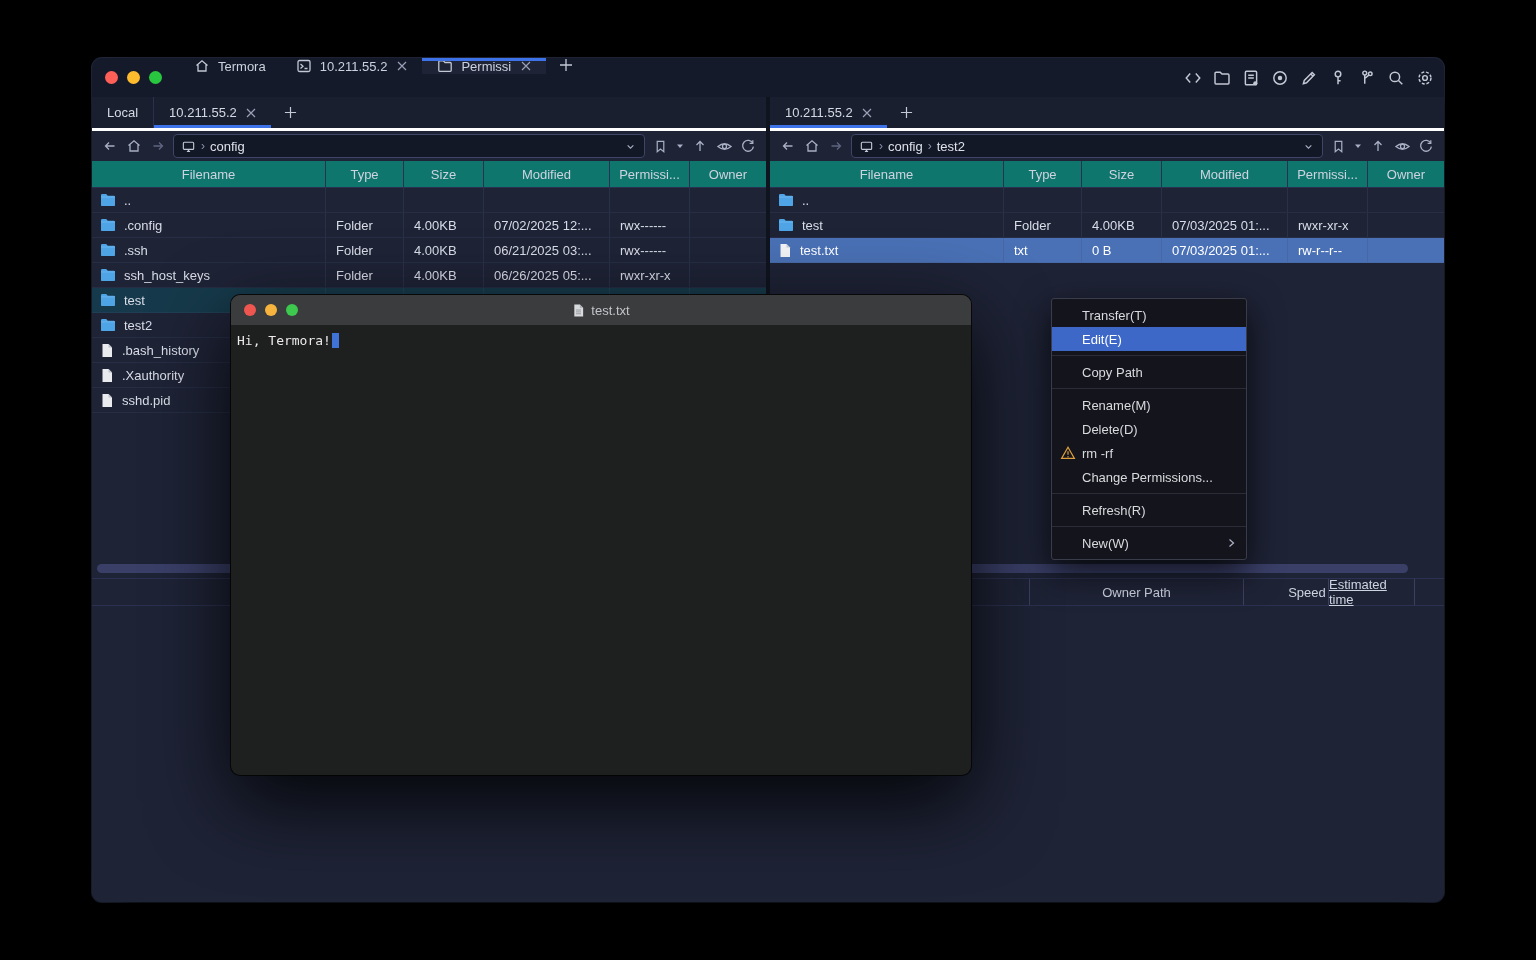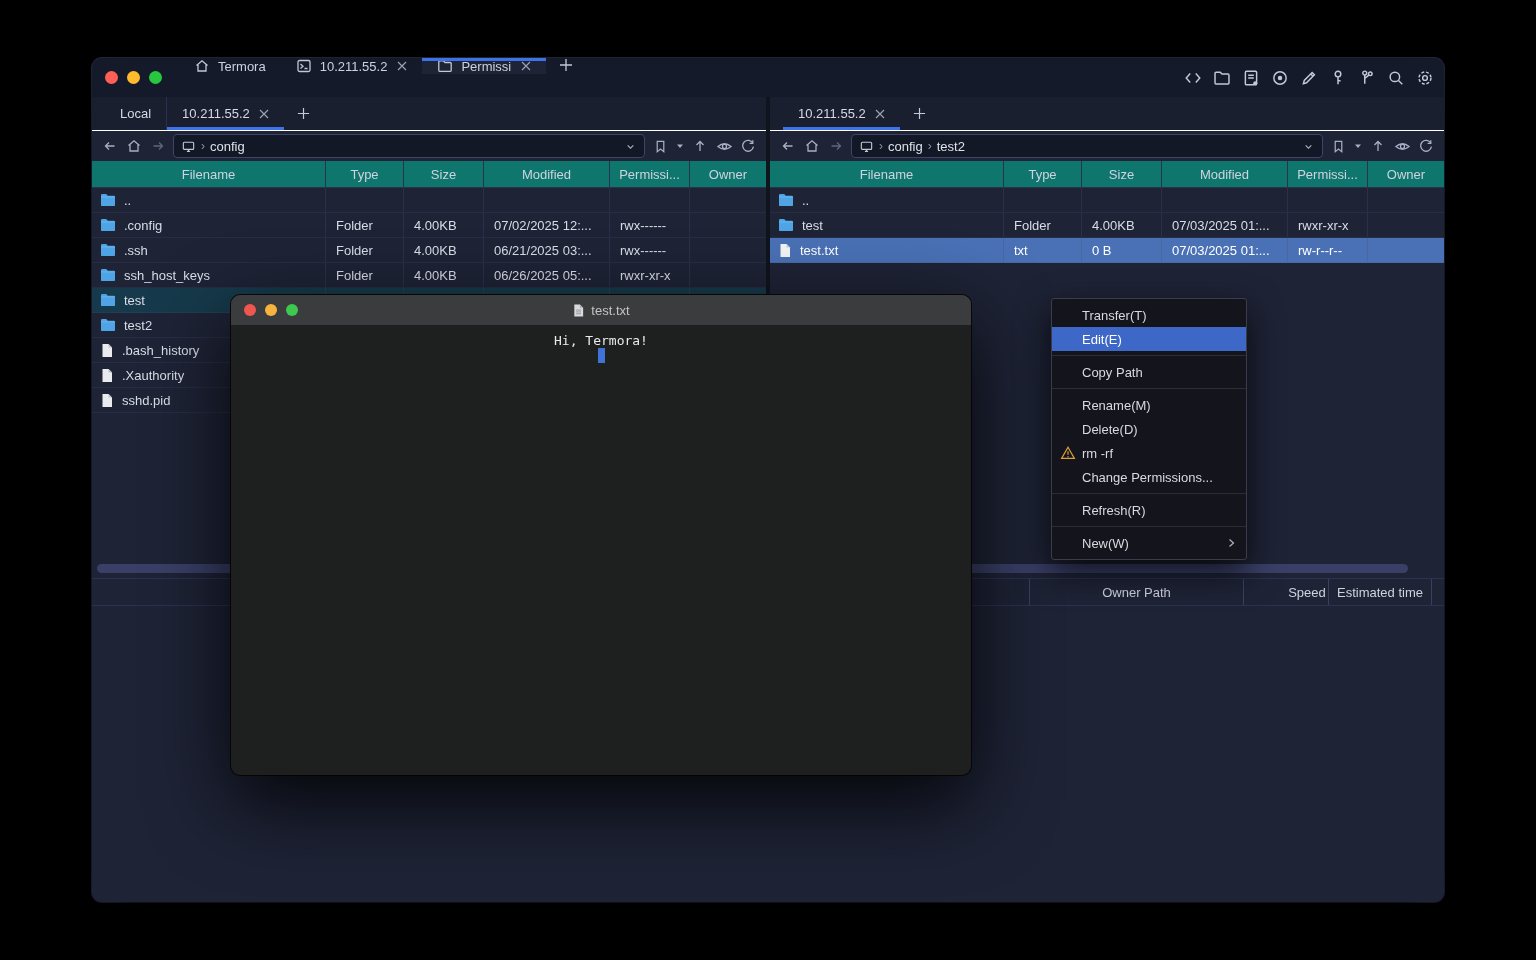--- a/index.html
+++ b/index.html
@@ -25,21 +25,21 @@
   .plusbtn { display:flex; align-items:center; padding:0 13px; color:#c4c9d6; }
   .tb-icons { position:absolute; right:10px; top:0; height:39px; display:flex; align-items:center; gap:10px; }
   .tbi { width:19px; height:19px; display:flex; align-items:center; justify-content:center; color:#c3c8d4; }
 
   
   .content { position:absolute; top:39px; left:0; right:0; bottom:0; display:flex; flex-direction:column; }
   .panes { height:465px; display:flex; }
   .pane { width:674px; display:flex; flex-direction:column; background:#1e2336; }
   .pane-divider { width:4px; background:#10141f; }
 
-  .pane-tabs { height:34px; background:#1a1f30; border-bottom:1px solid #ffffff; display:flex; align-items:stretch;padding-left:13px; }
+  .pane-tabs { height:34px; background:#1a1f30; border-bottom:3px solid #ffffff; display:flex; align-items:stretch; }
   .subtab { position:relative; display:flex; align-items:center; gap:9px; padding:0 15px; color:#d5d9e4; }
   .subtab.bordered { border-right:1px solid #2a3050; }
   .subtab.active::after { content:''; position:absolute; left:0; right:0; bottom:0; height:3px; background:#3d72e8; }
   .subtab .close { color:#9aa0b5; }
 
   .pane-nav { height:30px; display:flex; align-items:center; gap:6px; padding:0 9px; }
   .navi { width:18px; height:18px; display:flex; align-items:center; justify-content:center; color:#a9afc4; flex:none; }
   .navi.dim { color:#5f6580; }
   .pathfield { flex:1; height:24px; border:1px solid #3e4566; background:#131827; border-radius:4px;
     display:flex; align-items:center; gap:5px; padding:0 7px; color:#dde1ea; min-width:0; }
@@ -64,33 +64,33 @@
   
   .hscroll { height:13px; position:relative; }
   .hscroll .thumb { position:absolute; left:5px; top:2px; width:1311px; height:9px; border-radius:5px; background:#3a3f68; }
   .t-gap { height:3px; }
   .t-header { height:28px; display:flex; align-items:stretch; background:#1e2336;
     border-top:1px solid #2b3150; border-bottom:1px solid #2b3150; color:#ced3e0; }
   .t-header > div { display:flex; align-items:center; justify-content:center; }
   .th-spacer { width:937px; }
   .th-target { width:214px; border-left:1px solid #3a4060; }
   .th-speed { width:85px; border-left:1px solid #3a4060;padding-left:42px; }
-  .th-eta { width:104px; border-left:1px solid #3a4060; border-right:1px solid #3a4060; }
+  .th-eta { width:87px; border-left:1px solid #3a4060; border-right:1px solid #3a4060;text-decoration:underline; }
   .t-body { flex:1; background:#1e2336; }
 
   
   .editor { position:absolute; left:231px; top:295px; width:740px; height:480px; border-radius:9px;
     background:#1e1f1f; overflow:hidden; box-shadow:0 28px 80px rgba(0,0,0,.85), 0 0 0 1px #0a0a0a; z-index:50; }
   .ed-titlebar { height:30px; background:#3a3c3e; position:relative; display:flex; align-items:center; }
   .ed-traffic { display:flex; align-items:center; gap:9px; padding-left:13px; }
   .ed-dot { width:12px; height:12px; border-radius:50%; }
   .ed-dot.red{background:#f05650} .ed-dot.yellow{background:#f6b43e} .ed-dot.green{background:#3dc84e}
   .ed-title { position:absolute; left:0; right:0; display:flex; align-items:center; justify-content:center;
     gap:6px; color:#c2c4c8; pointer-events:none; }
-  .ed-body { padding:8px 6px; font-family:"DejaVu Sans Mono", monospace; font-size:13px; color:#eceaea; display:flex; align-items:center;flex-direction:column; }
+  .ed-body { padding:8px 6px; font-family:"DejaVu Sans Mono", monospace; font-size:13px; color:#eceaea; display:flex; align-items:center; }
   .caret { display:inline-block; width:7px; height:15px; background:#3f73d8; margin-left:1px; }
 
   
   .ctxmenu { position:absolute; left:1051px; top:253px; width:196px; background:#14141c;
     border:1px solid #3a3d49; border-radius:3px; padding:4px 0; z-index:60;
     box-shadow:0 12px 34px rgba(0,0,0,.75); color:#d8dade;margin-top:45px; }
   .mi { height:24px; display:flex; align-items:center; padding:0 10px 0 30px; position:relative; white-space:nowrap; }
   .mi.hl { background:#3e68c8; color:#ffffff; }
   .mi .gicon { position:absolute; left:8px; top:4px; }
   .mi .subarrow { margin-left:auto; color:#aeb3c2; }

